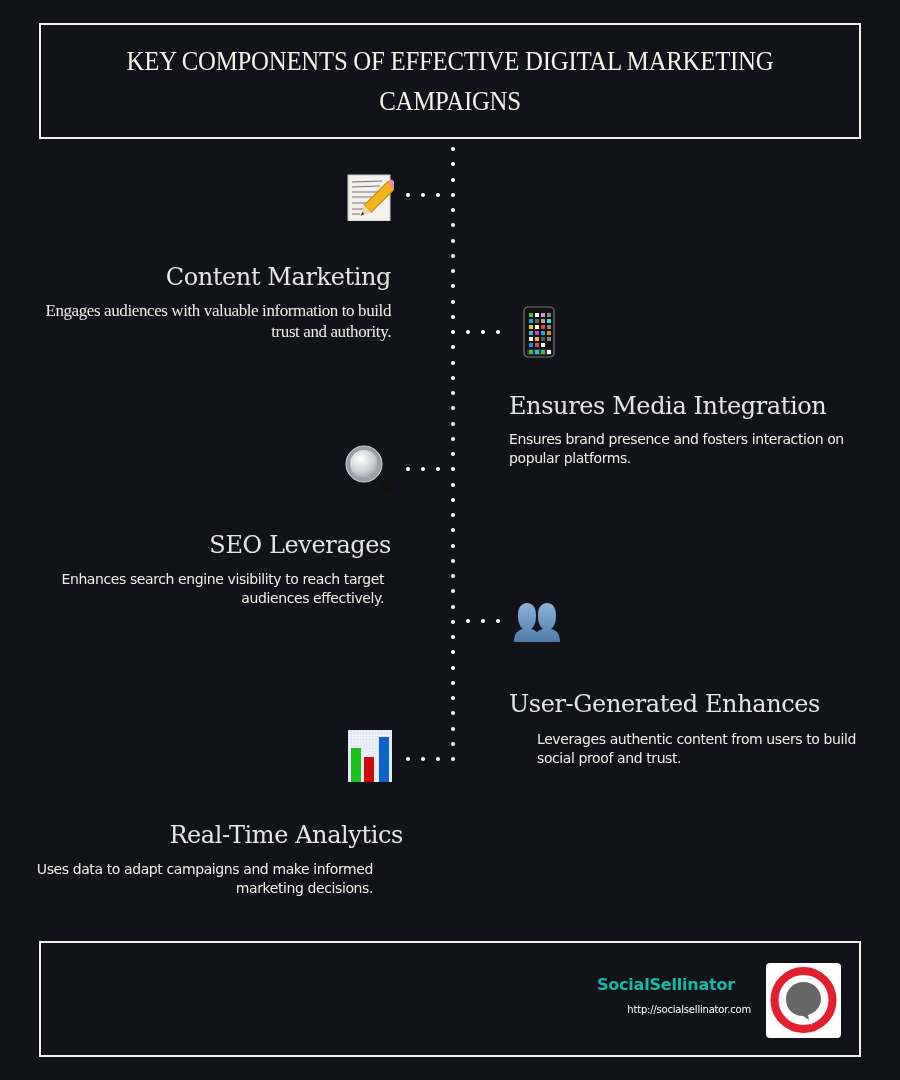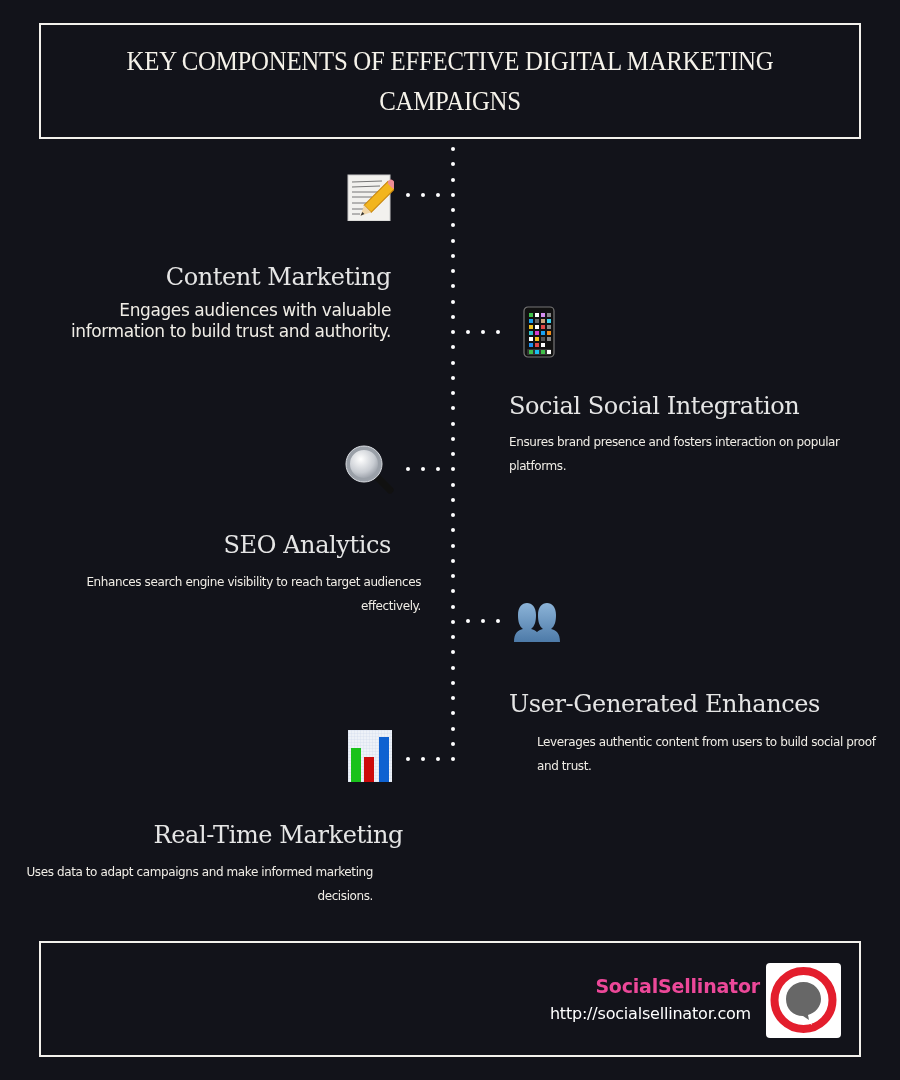--- a/index.html
+++ b/index.html
@@ -34,41 +34,41 @@
     .item-title {
       position: absolute;
       font-family: "DejaVu Serif", serif;
       font-size: 24px; line-height: 30px;
       color: #e5e5e5; white-space: nowrap;
       letter-spacing: -0.4px;
     }
     .item-desc {
       position: absolute;
       font-family: "DejaVu Sans", sans-serif;
-      font-size: 12px; line-height: 24px;
+      font-size: 14px; line-height: 19px;
       color: #f0ede6;
       letter-spacing: -0.4px;
     }
     .left { text-align: right; }
     .right { text-align: left; }
-    .desc-left-a { font-size: 17px; line-height: 21px; }
+    .desc-left-a { font-size: 17px; line-height: 21px; font-family: Liberation Serif, serif; }
     .footer-box {
       position: absolute; left: 39px; top: 941px;
       width: 818px; height: 112px;
       border: 2px solid #f3f1ec;
     }
     .brand-name {
-      position: absolute; right: 99px; top: 32px;
+      position: absolute; right: 124px; top: 32px;
       font-family: "DejaVu Sans", sans-serif; font-weight: bold;
-      font-size: 19px; color: #ec4899; letter-spacing: -0.2px;
+      font-size: 16px; color: #14b8a6; letter-spacing: -0.2px;
     }
     .brand-url {
       position: absolute; right: 108px; top: 61px;
       font-family: "DejaVu Sans", sans-serif;
-      font-size: 16px; color: #ffffff; letter-spacing: -0.2px;
+      font-size: 10px; color: #ffffff; letter-spacing: -0.2px;
     }
     .brand-logo {
       position: absolute; left: 725px; top: 20px;
       width: 75px; height: 75px;
       background: #ffffff; border-radius: 4px;
     }
   </style>
 </head>
 <body>
 
@@ -180,21 +180,21 @@
       <rect x="9" y="37" width="4" height="4" fill="#1a8ff0"></rect>
         <rect x="15" y="37" width="4" height="4" fill="#e04747"></rect>
         <rect x="21" y="37" width="4" height="4" fill="#fff"></rect>
       <rect x="7" y="43" width="24" height="6" rx="1" fill="#333"></rect>
       <rect x="9" y="44" width="4" height="4" fill="#3fbf4a"></rect>
         <rect x="15" y="44" width="4" height="4" fill="#1ac0f0"></rect>
         <rect x="21" y="44" width="4" height="4" fill="#3fbf4a"></rect>
         <rect x="27" y="44" width="4" height="4" fill="#fff"></rect>
     </g>
   </svg>
-  <div class="item-title right" style="left:509px; top:391px;">Social Social Integration</div>
+  <div class="item-title right" style="left:509px; top:391px;">Ensures Media Integration</div>
   <div class="item-desc right" style="left:509px; top:430px; width:360px;">Ensures brand presence and fosters interaction on popular platforms.</div>
 </div>
 
 <div>
   <div class="conn">
       <div class="conn-dot" style="left: 406px; top: 467px;"></div>
       <div class="conn-dot" style="left: 421px; top: 467px;"></div>
       <div class="conn-dot" style="left: 436px; top: 467px;"></div>
     </div>
   <svg class="icon" style="left:344px; top:444px; width:52px; height:52px;" viewBox="0 0 52 52">
@@ -202,22 +202,22 @@
       <radialGradient id="lens" cx="0.4" cy="0.35" r="0.7">
         <stop offset="0" stop-color="#ffffff"></stop>
         <stop offset="0.6" stop-color="#c8ccd2"></stop>
         <stop offset="1" stop-color="#8a9099"></stop>
       </radialGradient>
     </defs>
     <line x1="30" y1="30" x2="46" y2="46" stroke="#111" stroke-width="7" stroke-linecap="round"></line>
     <circle cx="20" cy="20" r="16" fill="url(#lens)" stroke="#9aa0a8" stroke-width="4"></circle>
     <circle cx="20" cy="20" r="18" fill="none" stroke="#d8dbe0" stroke-width="1"></circle>
   </svg>
-  <div class="item-title left" style="right:509px; top:530px;">SEO Analytics</div>
-  <div class="item-desc left" style="right:479px; top:570px; width:360px;">Enhances search engine visibility to reach target audiences effectively.</div>
+  <div class="item-title left" style="right:509px; top:530px;">SEO Leverages</div>
+  <div class="item-desc left" style="right:516px; top:570px; width:360px;">Enhances search engine visibility to reach target audiences effectively.</div>
 </div>
 
 <div>
   <div class="conn">
       <div class="conn-dot" style="left: 466px; top: 619px;"></div>
       <div class="conn-dot" style="left: 481px; top: 619px;"></div>
       <div class="conn-dot" style="left: 496px; top: 619px;"></div>
     </div>
   <svg class="icon" style="left:512px; top:601px; width:50px; height:42px;" viewBox="0 0 50 42">
     <defs>
@@ -244,21 +244,21 @@
       <pattern id="grid" width="3" height="3" patternUnits="userSpaceOnUse">
         <rect width="3" height="3" fill="#eef2f8"></rect>
         <path d="M3,0 L0,0 0,3" fill="none" stroke="#c9d5e6" stroke-width="0.5"></path>
       </pattern>
     </defs>
     <rect x="0" y="0" width="44" height="52" fill="url(#grid)"></rect>
     <rect x="3" y="18" width="10" height="34" fill="#19c21b"></rect>
     <rect x="16" y="27" width="10" height="25" fill="#cc0b0b"></rect>
     <rect x="31" y="7" width="10" height="45" fill="#0f62d1"></rect>
   </svg>
-  <div class="item-title left" style="right:497px; top:820px;">Real-Time Marketing</div>
+  <div class="item-title left" style="right:497px; top:820px;">Real-Time Analytics</div>
   <div class="item-desc left" style="right:527px; top:860px; width:370px;">Uses data to adapt campaigns and make informed marketing decisions.</div>
 </div>
 
 <div class="footer-box">
   <div class="brand-name">SocialSellinator</div>
   <div class="brand-url">http://socialsellinator.com</div>
   <div class="brand-logo">
     <svg width="75" height="75" viewBox="0 0 75 75">
       <circle cx="37.5" cy="37" r="29" fill="none" stroke="#e31e2d" stroke-width="8"></circle>
       <path d="M37.5,15 C50,15 59,24 59,36 C59,46 52,53 44,56 L46,62 L38,57 C25,57 16,48 16,36 C16,24 25,15 37.5,15 Z" fill="#ffffff"></path>

